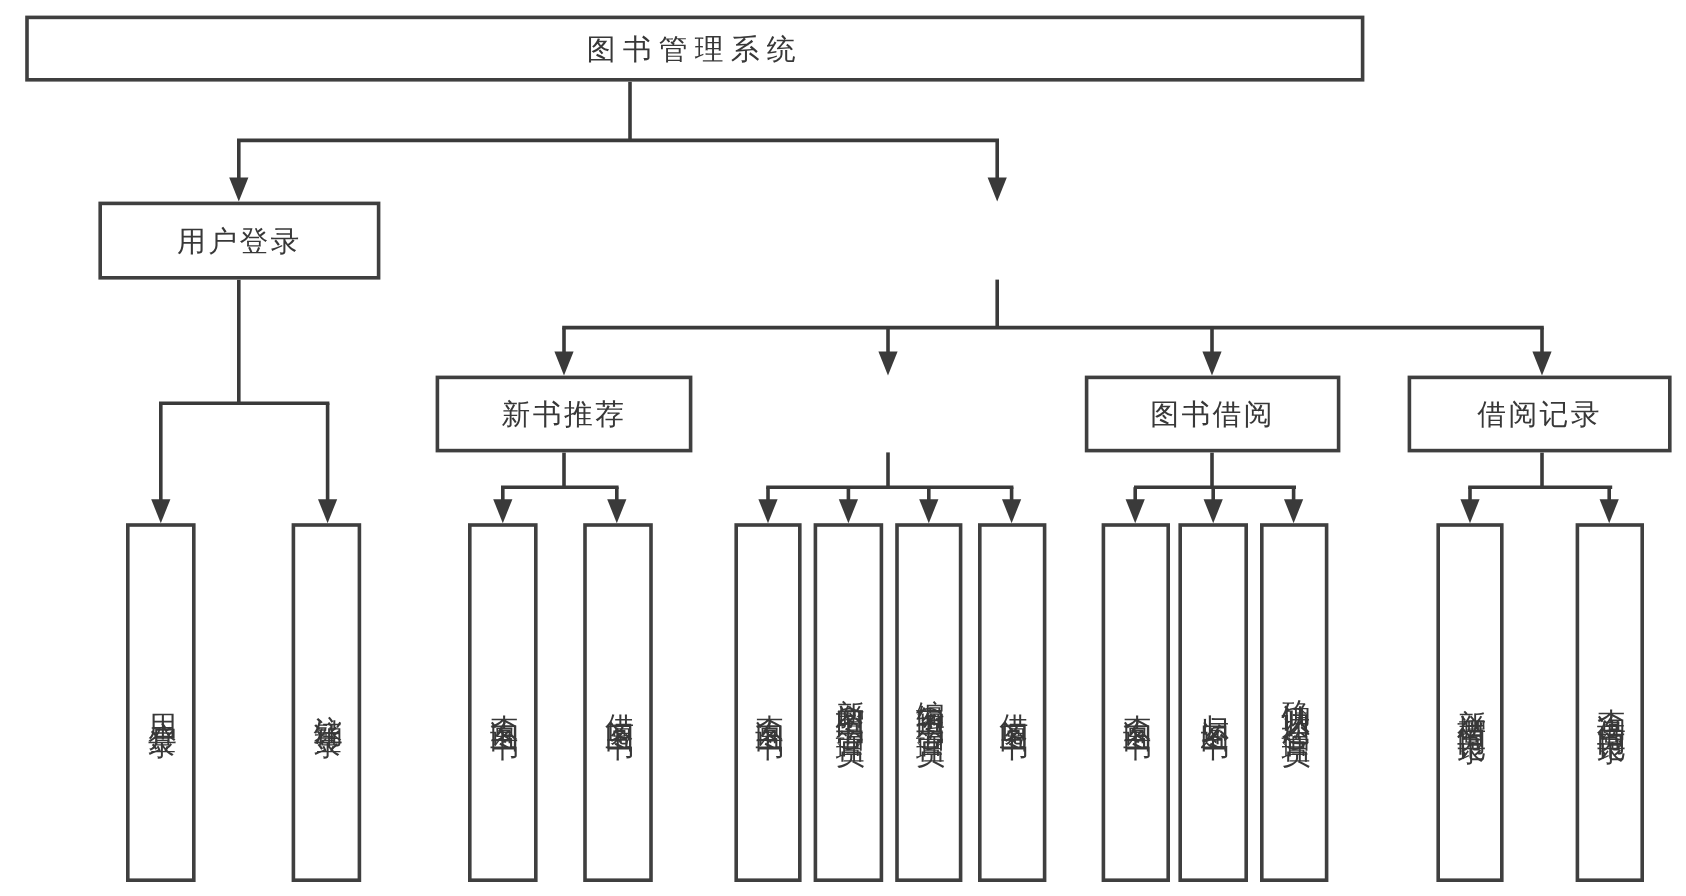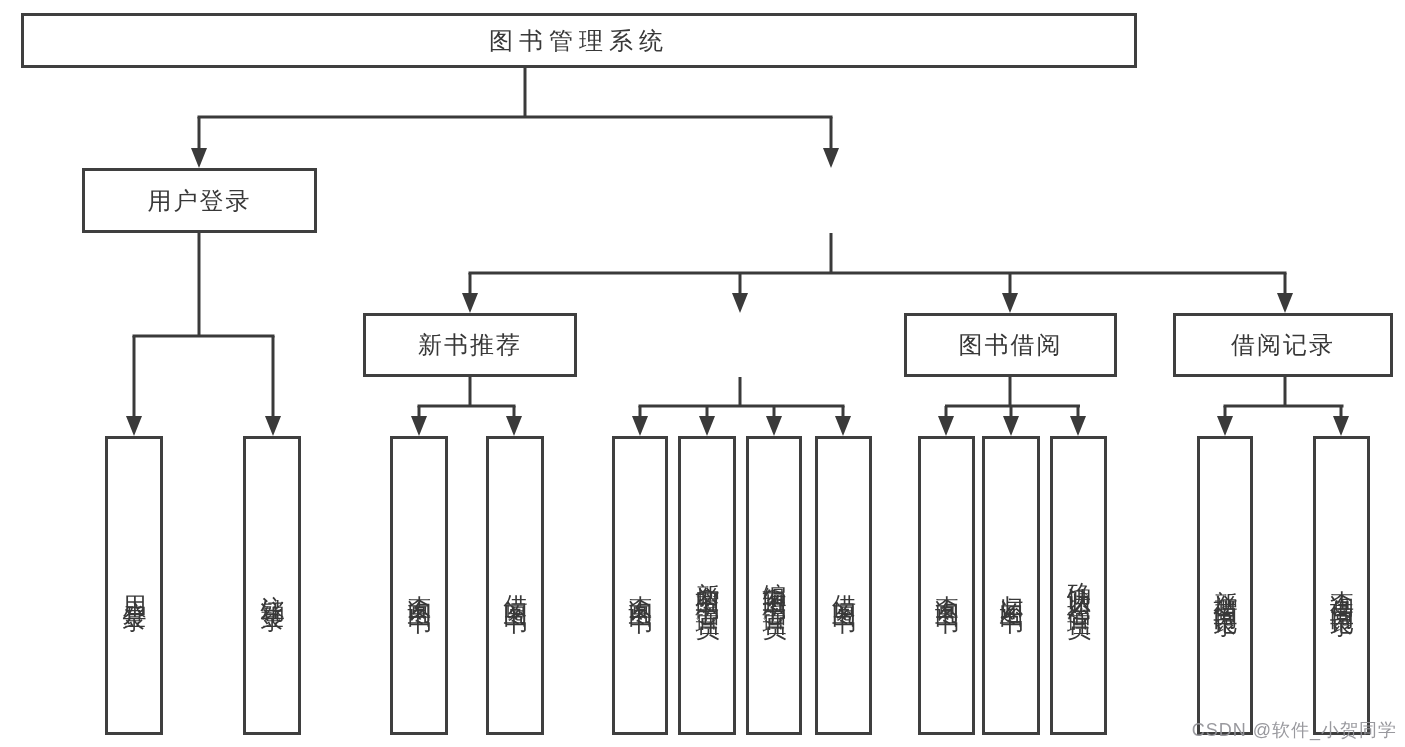--- a/index.html
+++ b/index.html
@@ -202,15 +202,14 @@
   <div class="node leaf n-leaf11">
     <span class="v-label">确认归还（管理员）</span>
   </div>
   <div class="node leaf n-leaf12">
     <span class="v-label">新增借阅记录</span>
   </div>
   <div class="node leaf n-leaf13">
     <span class="v-label">查询借阅记录</span>
   </div>
 
-  <div class="watermark">CSDN @软件_小贺同学</div>
 
 </div>
 
 </body></html>

